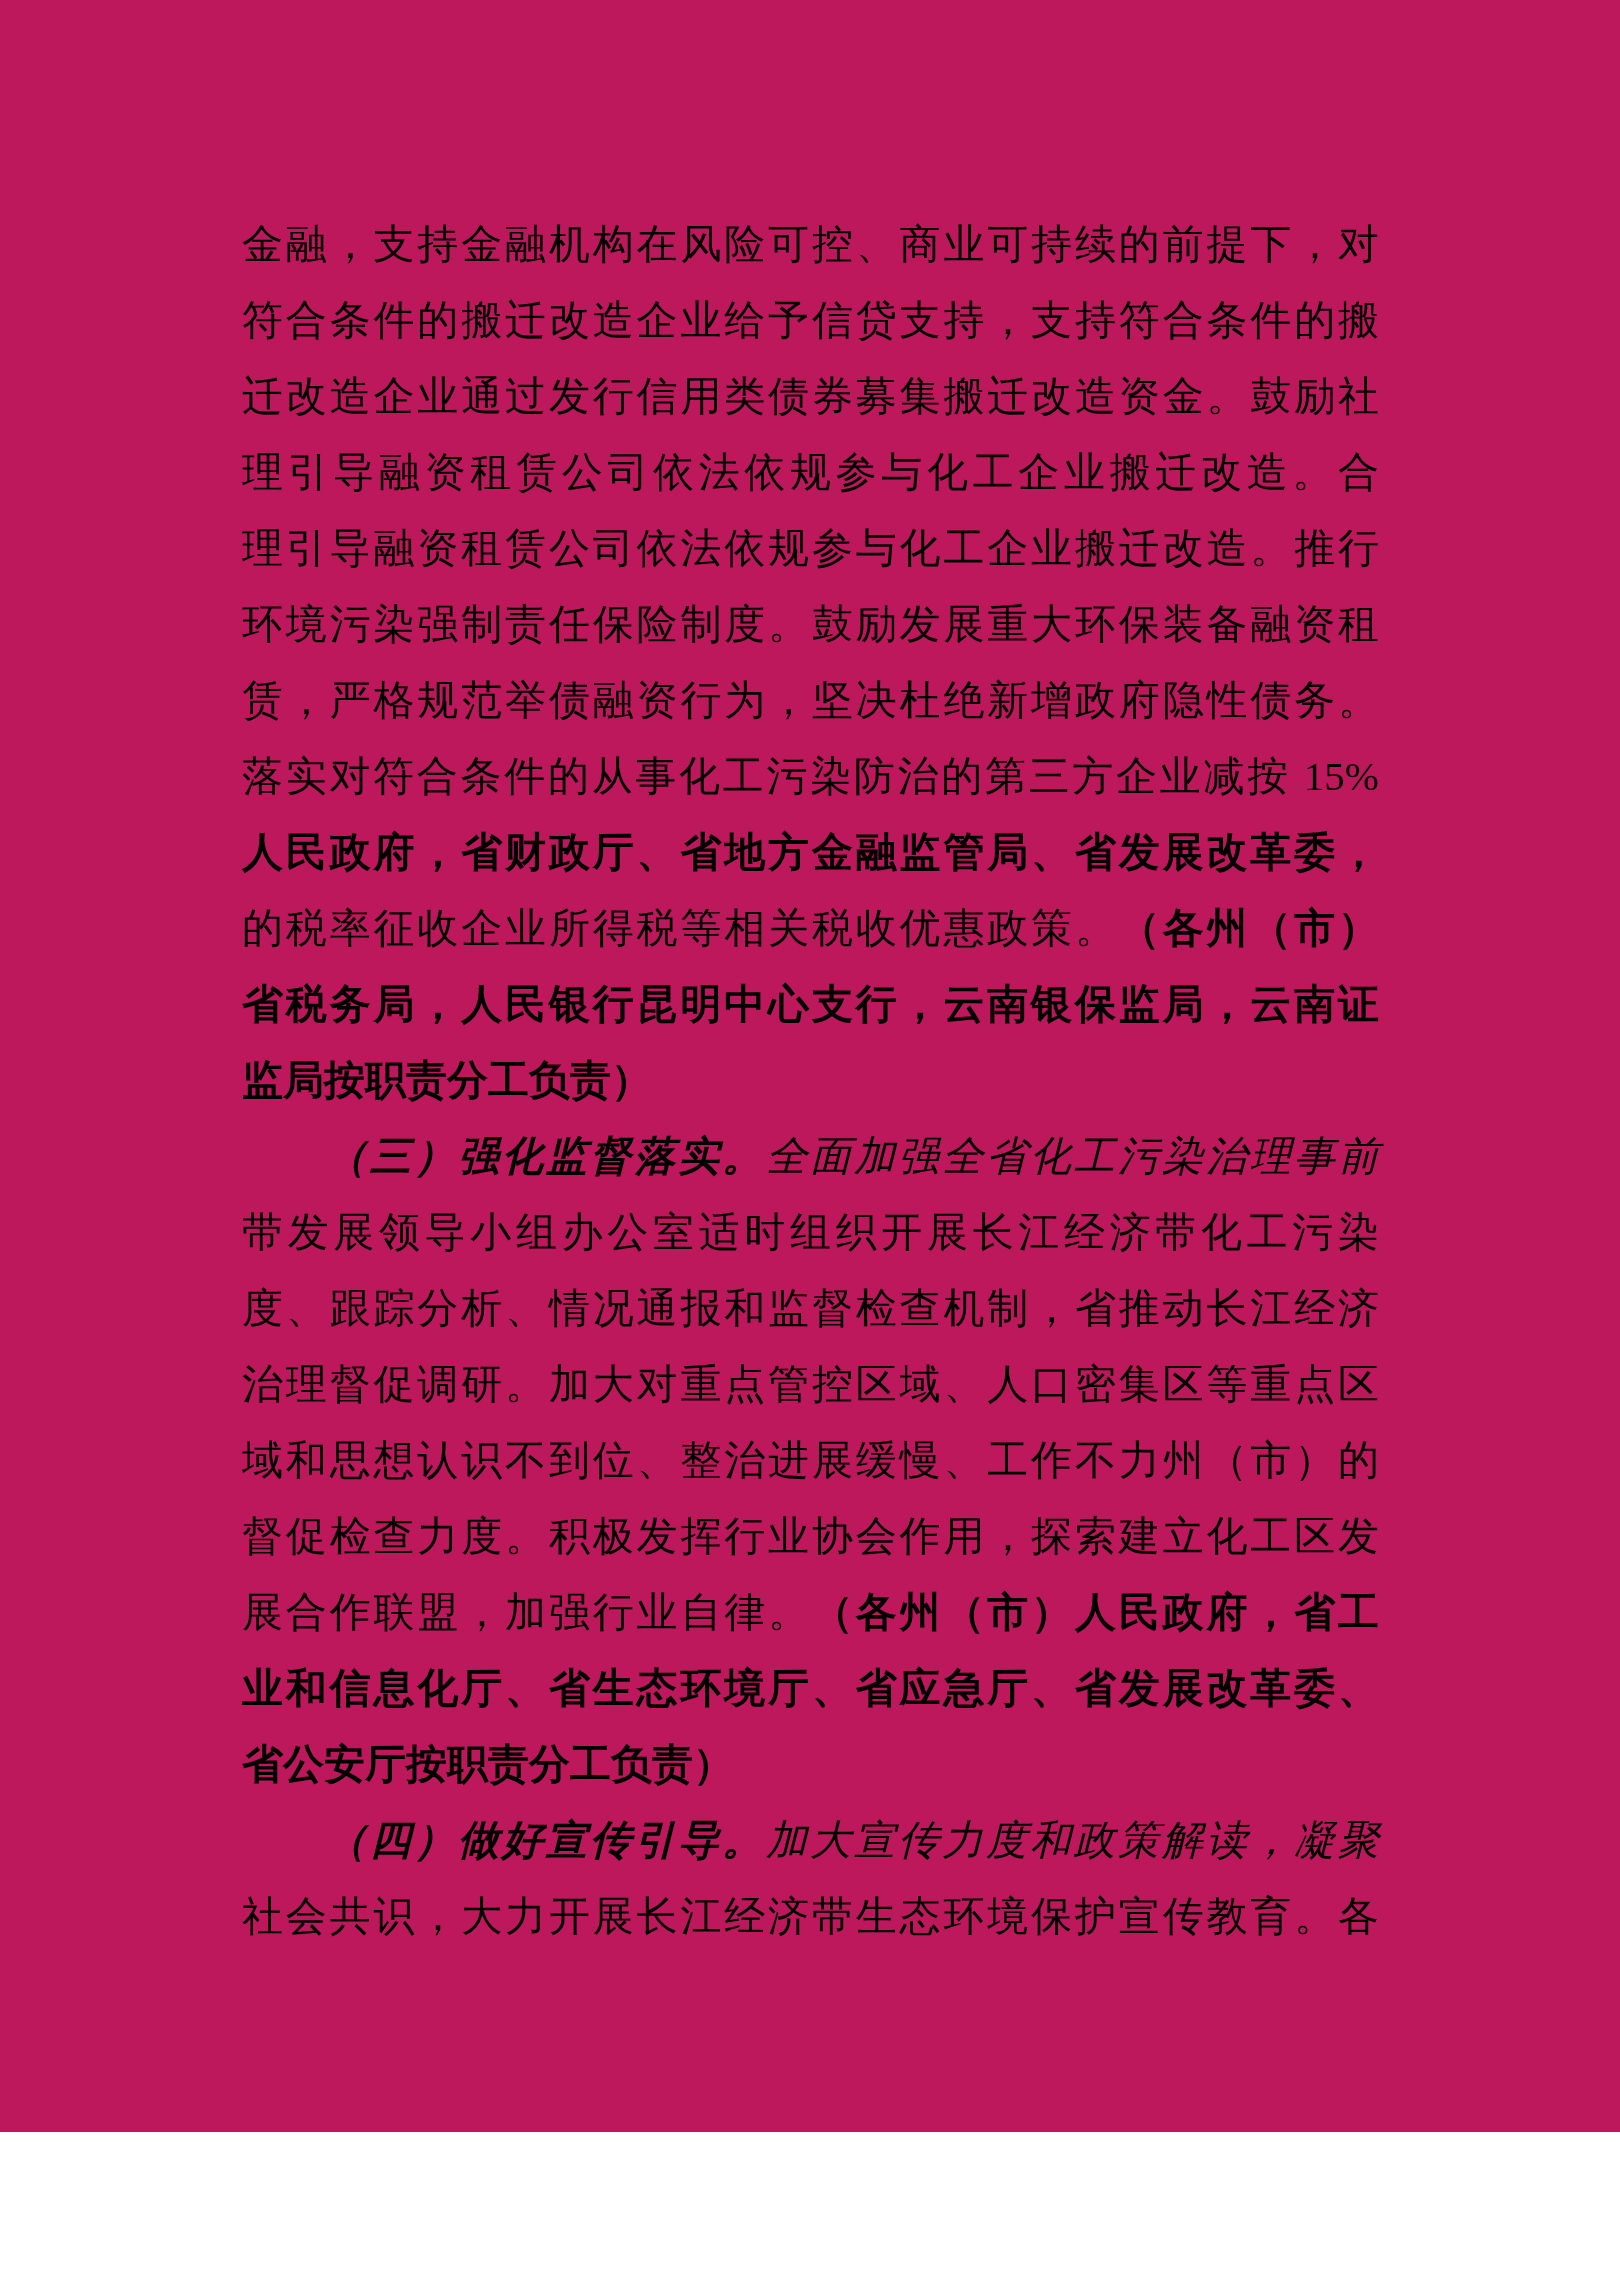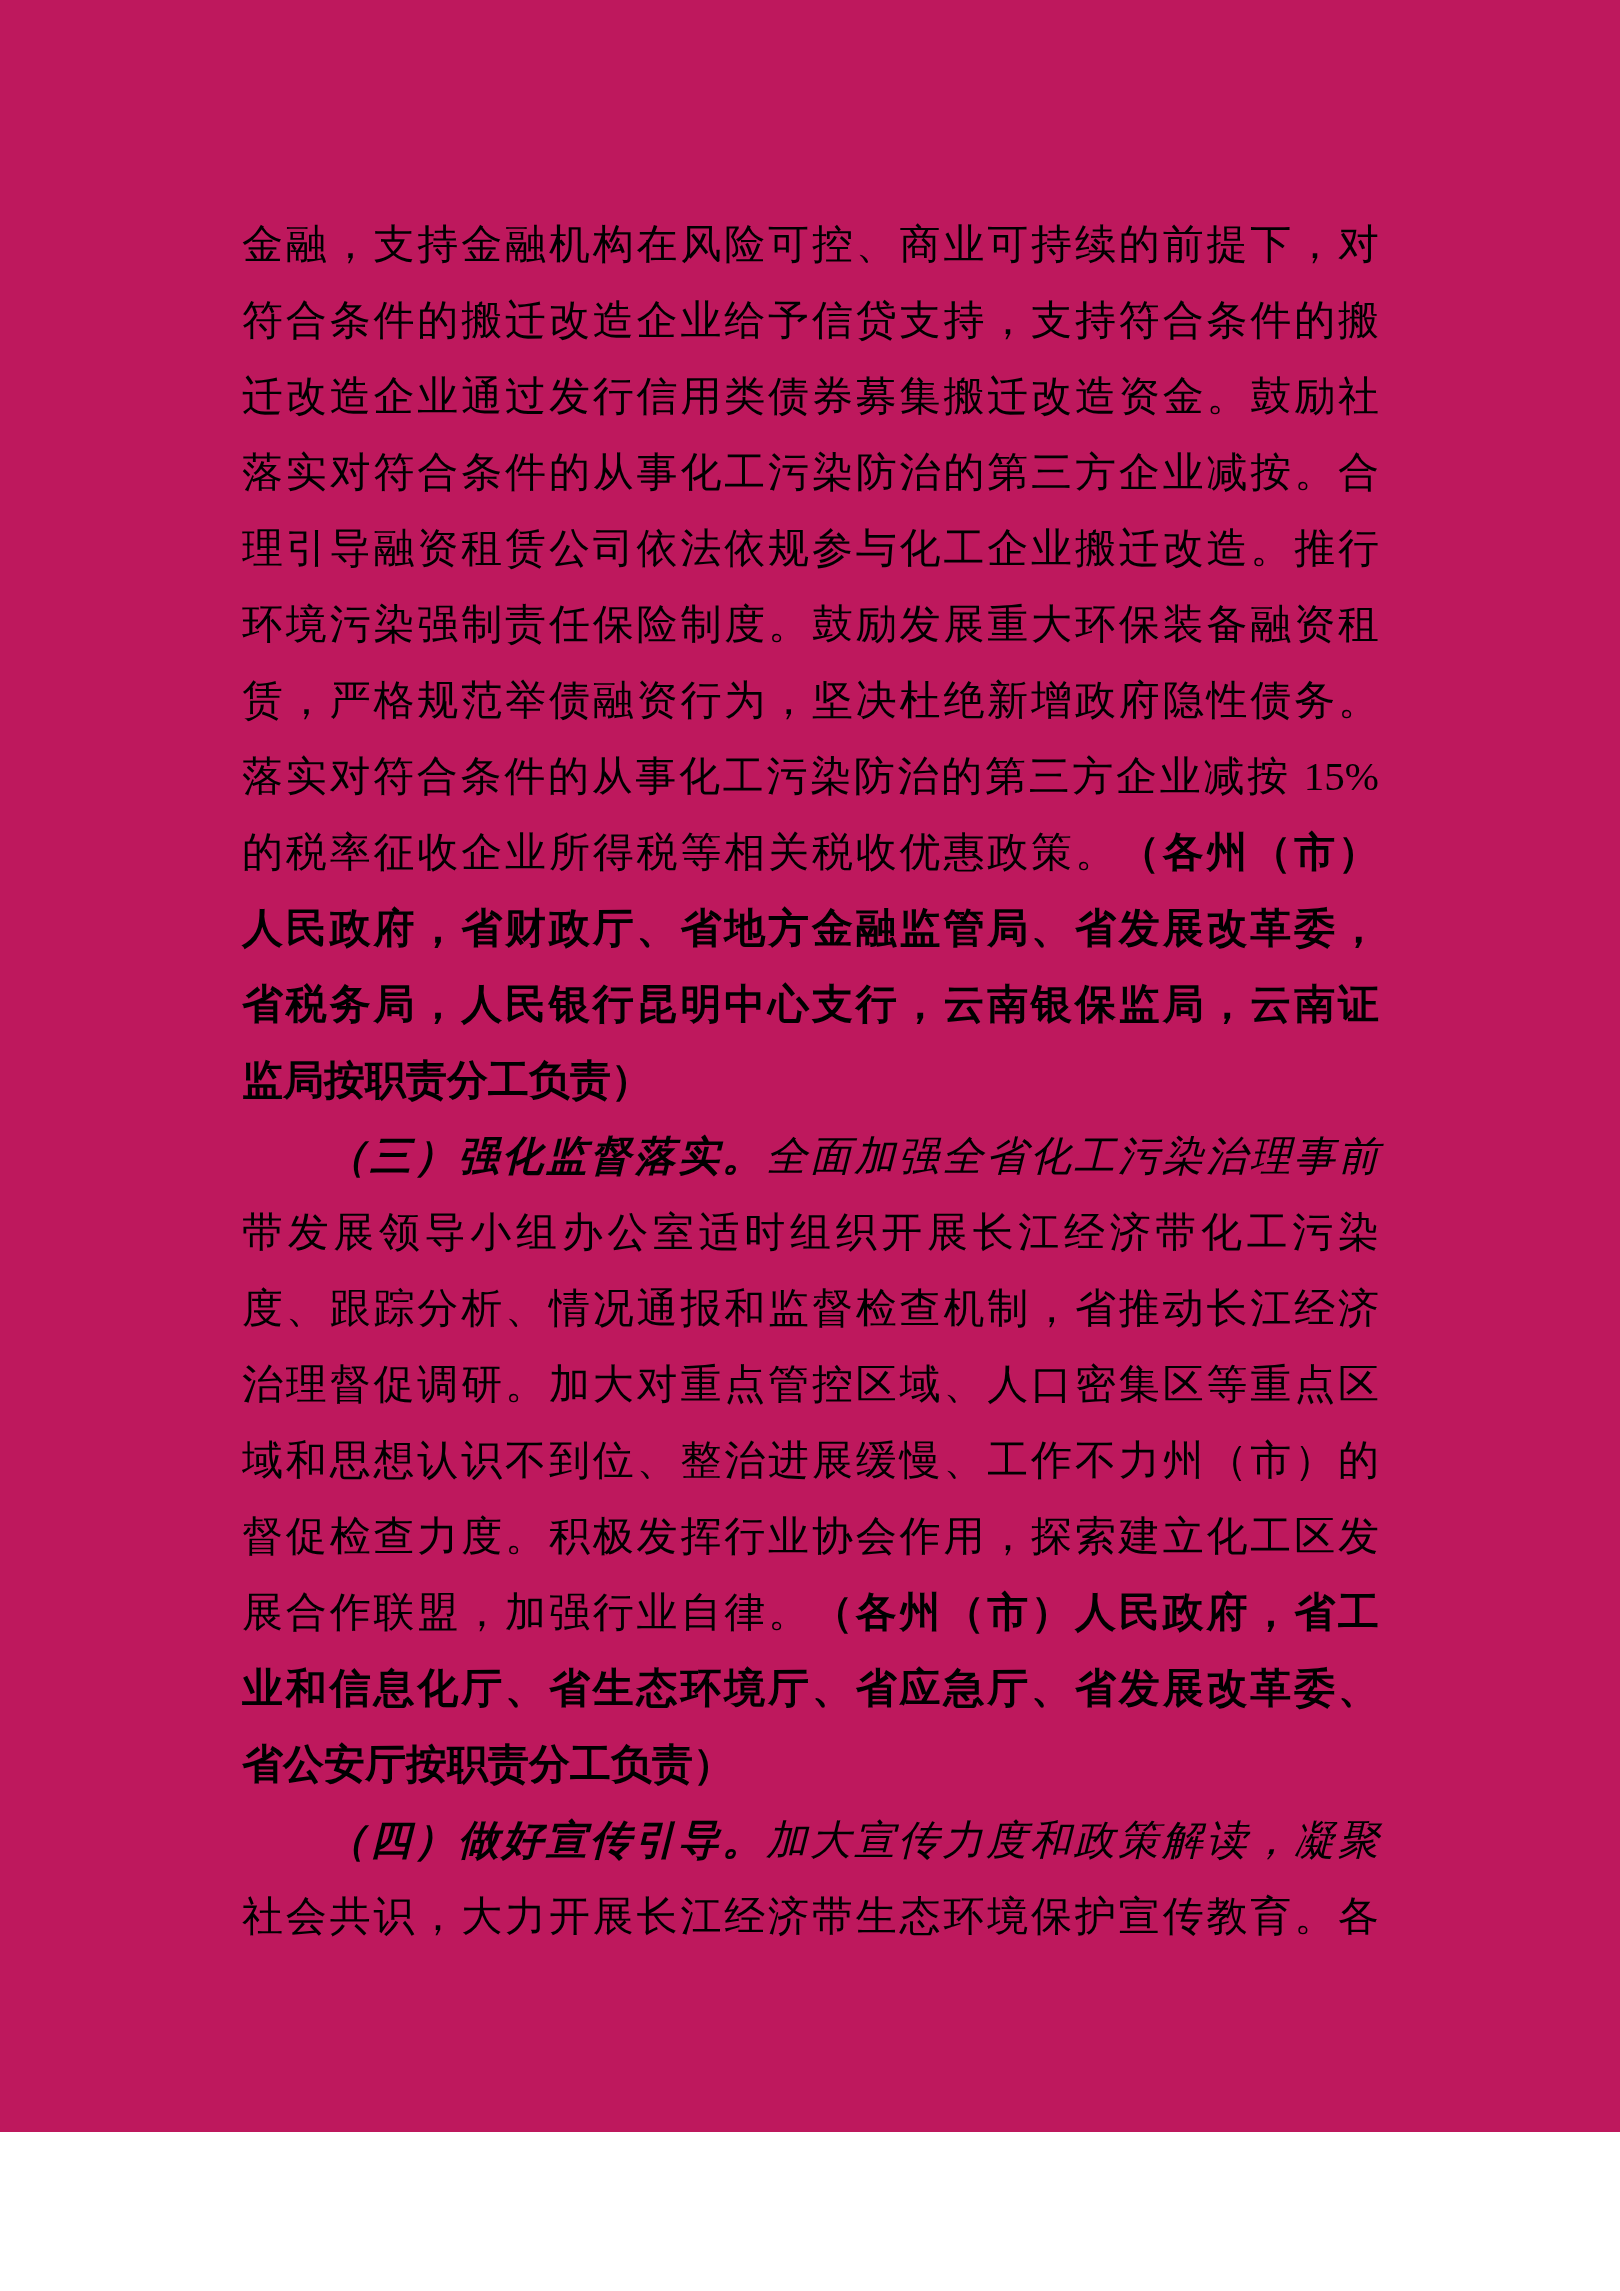--- a/index.html
+++ b/index.html
@@ -48,27 +48,27 @@
     }
   </style>
 </head>
 <body>
 
 <div class="page">
   <div class="text-body">
       <div class="line"><span class="run">金融，支持金融机构在风险可控、商业可持续的前提下，对</span></div>
       <div class="line"><span class="run">符合条件的搬迁改造企业给予信贷支持，支持符合条件的搬</span></div>
       <div class="line"><span class="run">迁改造企业通过发行信用类债券募集搬迁改造资金。鼓励社</span></div>
-      <div class="line"><span class="run">落实对符合条件的从事化工污染防治的第三方企业减按。合</span></div>
+      <div class="line"><span class="run">理引导融资租赁公司依法依规参与化工企业搬迁改造。合</span></div>
       <div class="line"><span class="run">理引导融资租赁公司依法依规参与化工企业搬迁改造。推行</span></div>
       <div class="line"><span class="run">环境污染强制责任保险制度。鼓励发展重大环保装备融资租</span></div>
       <div class="line"><span class="run">赁，严格规范举债融资行为，坚决杜绝新增政府隐性债务。</span></div>
       <div class="line"><span class="run">落实对符合条件的从事化工污染防治的第三方企业减按 15%</span></div>
+      <div class="line"><span class="run bold">人民政府，省财政厅、省地方金融监管局、省发展改革委，</span></div>
       <div class="line"><span class="run">的税率征收企业所得税等相关税收优惠政策。</span><span class="run bold">（各州（市）</span></div>
-      <div class="line"><span class="run bold">人民政府，省财政厅、省地方金融监管局、省发展改革委，</span></div>
       <div class="line"><span class="run bold">省税务局，人民银行昆明中心支行，云南银保监局，云南证</span></div>
       <div class="line no-just"><span class="run bold">监局按职责分工负责）</span></div>
       <div class="line indent"><span class="run bold">（三）强化监督落实。</span><span class="run">全面加强全省化工污染治理事前</span></div>
       <div class="line"><span class="run">带发展领导小组办公室适时组织开展长江经济带化工污染</span></div>
       <div class="line"><span class="run">度、跟踪分析、情况通报和监督检查机制，省推动长江经济</span></div>
       <div class="line"><span class="run">治理督促调研。加大对重点管控区域、人口密集区等重点区</span></div>
       <div class="line"><span class="run">域和思想认识不到位、整治进展缓慢、工作不力州（市）的</span></div>
       <div class="line"><span class="run">督促检查力度。积极发挥行业协会作用，探索建立化工区发</span></div>
       <div class="line"><span class="run">展合作联盟，加强行业自律。</span><span class="run bold">（各州（市）人民政府，省工</span></div>
       <div class="line"><span class="run bold">业和信息化厅、省生态环境厅、省应急厅、省发展改革委、</span></div>

